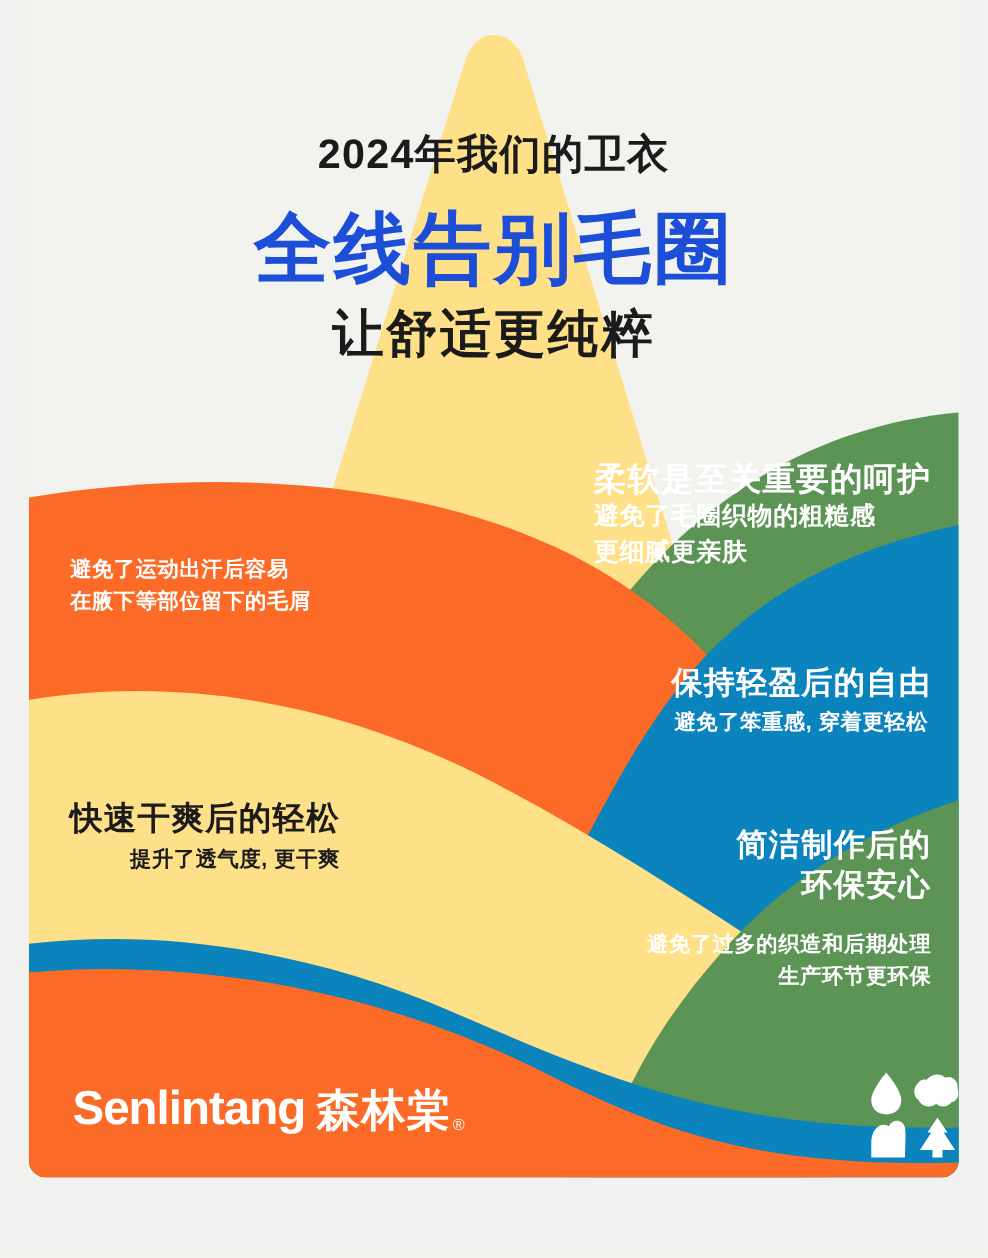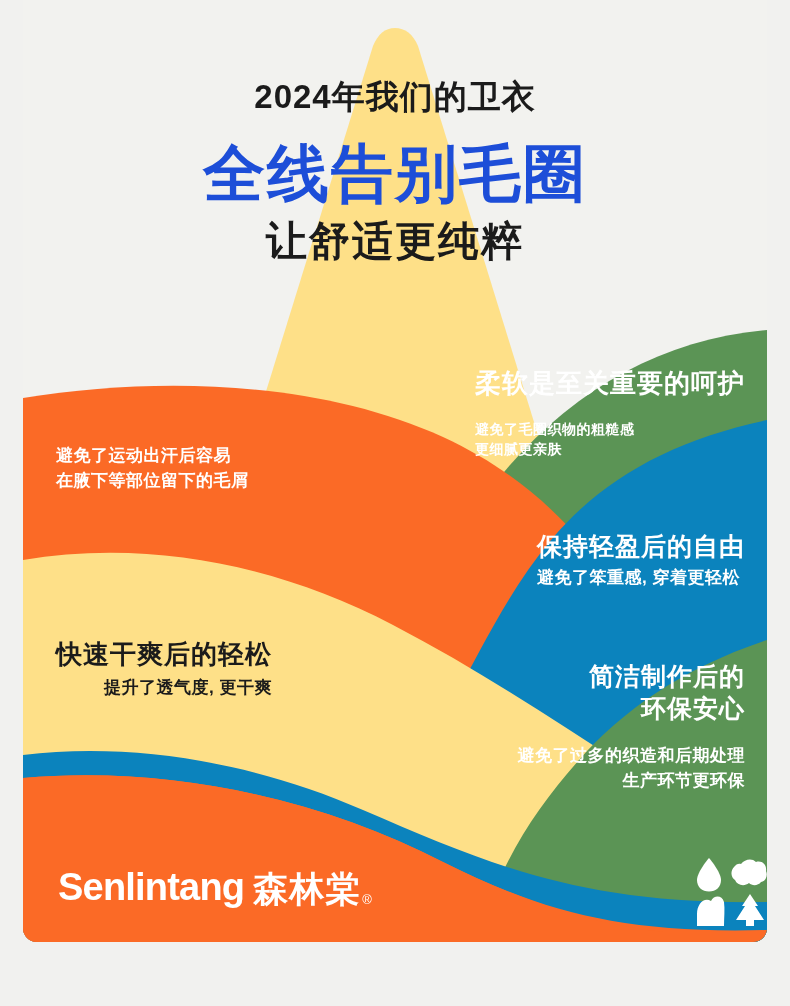--- a/index.html
+++ b/index.html
@@ -23,43 +23,43 @@
   .layer{ position:absolute; left:0; top:0; width:744px; height:942px; pointer-events:none; }
   .blk{ position:absolute; pointer-events:auto; }
   .hd{ font-weight:bold; letter-spacing:1px; white-space:nowrap; }
   .sb{ font-weight:bold; letter-spacing:0.5px; white-space:nowrap; }
   .sb div{ white-space:nowrap; }
 
   
   #hdr{ position:absolute; left:0; top:0; width:744px; text-align:center; }
   #hdr .l1{
     font-size:33px; font-weight:bold; color:#1b1b1b;
-    letter-spacing:1px; margin-top:80px; line-height:1;
+    letter-spacing:1px; margin-top:106px; line-height:1;
   }
   #hdr .l2{
     font-size:62px; font-weight:bold; color:#1d4ed8;
     letter-spacing:2px; line-height:1.06; margin-top:28px;
   }
   #hdr .l3{
     font-size:41px; font-weight:bold; color:#1b1b1b;
     letter-spacing:2px; line-height:1; margin-top:14px;
   }
 
   
   #b1{ left:33px; top:425px; color:#ffffff; text-align:left; }
   #b1 .hd{ font-size:26px; line-height:1.12; }
   #b1 .sb{ font-size:17px; line-height:1.45; margin-top:19px; }
 
   
   #b2{ right:22px; top:369px; color:#ffffff; text-align:left; }
   #b2 .hd{ font-size:26px; line-height:1.12; }
-  #b2 .sb{ font-size:14px; line-height:1.45; margin-top:21px; }
+  #b2 .sb{ font-size:20px; line-height:1.45; margin-top:1px; }
 
   
-  #b3{ right:22px; top:532px; color:#ffffff; text-align:left; }
+  #b3{ right:22px; top:532px; color:#ffffff; text-align:center; }
   #b3 .hd{ font-size:25px; line-height:1.12; }
   #b3 .sb{ font-size:17px; line-height:1.45; margin-top:6px; }
 
   
   #b4{ left:33px; top:640px; color:#1b1b1b; text-align:right; }
   #b4 .hd{ font-size:26px; line-height:1.12; }
   #b4 .sb{ font-size:17px; line-height:1.45; margin-top:7px; }
 
   
   #b5{ right:22px; top:660px; color:#ffffff; text-align:right; }

